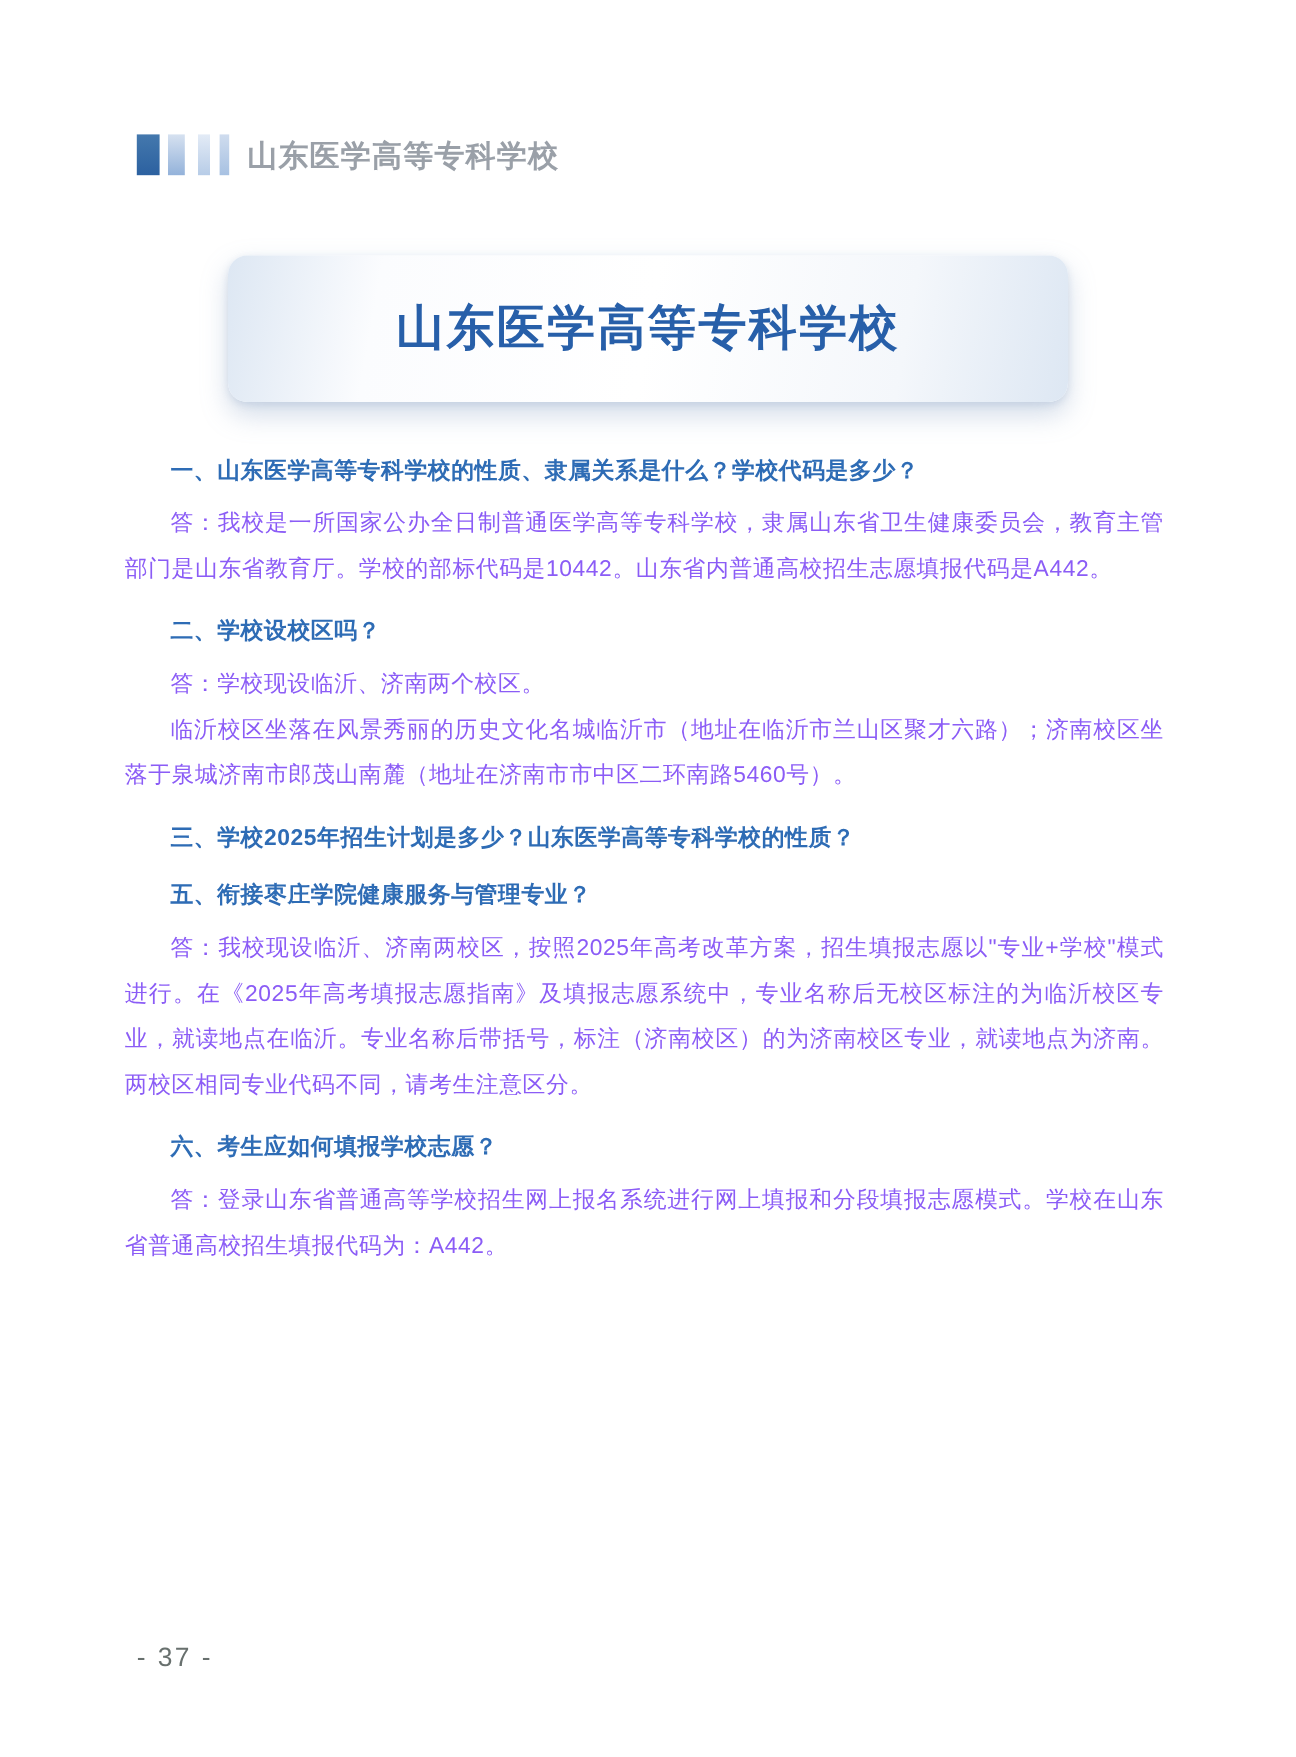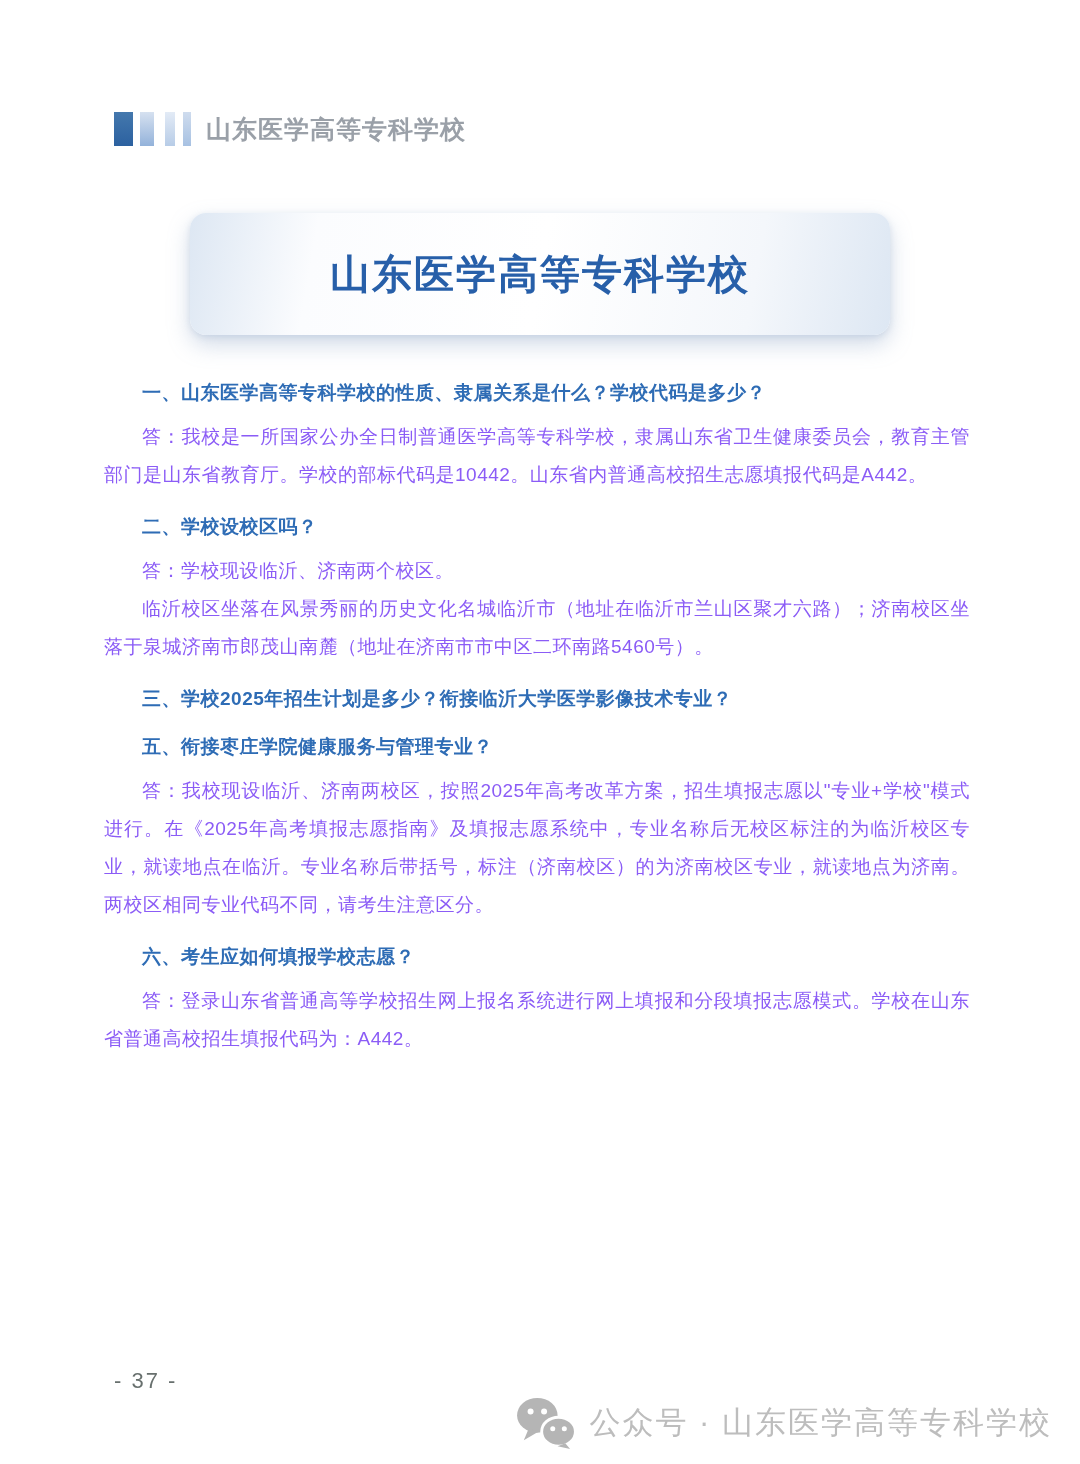--- a/index.html
+++ b/index.html
@@ -98,47 +98,32 @@
       <p class="a-para">答：我校是一所国家公办全日制普通医学高等专科学校，隶属山东省卫生健康委员会，教育主管部门是山东省教育厅。学校的部标代码是10442。山东省内普通高校招生志愿填报代码是A442。</p>
     </section>
 
     <section class="qa-section">
       <h2 class="q-heading">二、学校设校区吗？</h2>
       <p class="a-para">答：学校现设临沂、济南两个校区。</p>
       <p class="a-para">临沂校区坐落在风景秀丽的历史文化名城临沂市（地址在临沂市兰山区聚才六路）；济南校区坐落于泉城济南市郎茂山南麓（地址在济南市市中区二环南路5460号）。</p>
     </section>
 
     <section class="qa-section">
-      <h2 class="q-heading">三、学校2025年招生计划是多少？衔接临沂大学医学影像技术专业？</h2>
+      <h2 class="q-heading">三、学校2025年招生计划是多少？山东医学高等专科学校的性质？</h2>
     </section>
 
 
     <section class="qa-section">
       <h2 class="q-heading">五、衔接枣庄学院健康服务与管理专业？</h2>
       <p class="a-para">答：我校现设临沂、济南两校区，按照2025年高考改革方案，招生填报志愿以"专业+学校"模式进行。在《2025年高考填报志愿指南》及填报志愿系统中，专业名称后无校区标注的为临沂校区专业，就读地点在临沂。专业名称后带括号，标注（济南校区）的为济南校区专业，就读地点为济南。两校区相同专业代码不同，请考生注意区分。</p>
     </section>
 
     <section class="qa-section">
       <h2 class="q-heading">六、考生应如何填报学校志愿？</h2>
       <p class="a-para">答：登录山东省普通高等学校招生网上报名系统进行网上填报和分段填报志愿模式。学校在山东省普通高校招生填报代码为：A442。</p>
     </section>
 
   </div>
 
   <div class="page-number">- 37 -</div>
 
-  <div class="watermark">
-    <svg class="wechat-icon" viewBox="0 0 64 56" xmlns="http://www.w3.org/2000/svg">
-      <ellipse cx="23" cy="20" rx="21" ry="18" fill="#b5b5b5"></ellipse>
-      <path d="M14 34 L9 46 L24 37 Z" fill="#b5b5b5"></path>
-      <circle cx="16" cy="16" r="3.1" fill="#ffffff"></circle>
-      <circle cx="30" cy="16" r="3.1" fill="#ffffff"></circle>
-      <g>
-        <ellipse cx="45" cy="37" rx="17.5" ry="15" fill="#b5b5b5" stroke="#ffffff" stroke-width="3"></ellipse>
-        <path d="M52 49 L57 55 L44 52 Z" fill="#b5b5b5"></path>
-        <circle cx="39" cy="34" r="2.6" fill="#ffffff"></circle>
-        <circle cx="51" cy="34" r="2.6" fill="#ffffff"></circle>
-      </g>
-    </svg>
-    <div class="watermark-text">公众号 · 山东医学高等专科学校</div>
-  </div>
 
 </div>
 
 </body></html>

